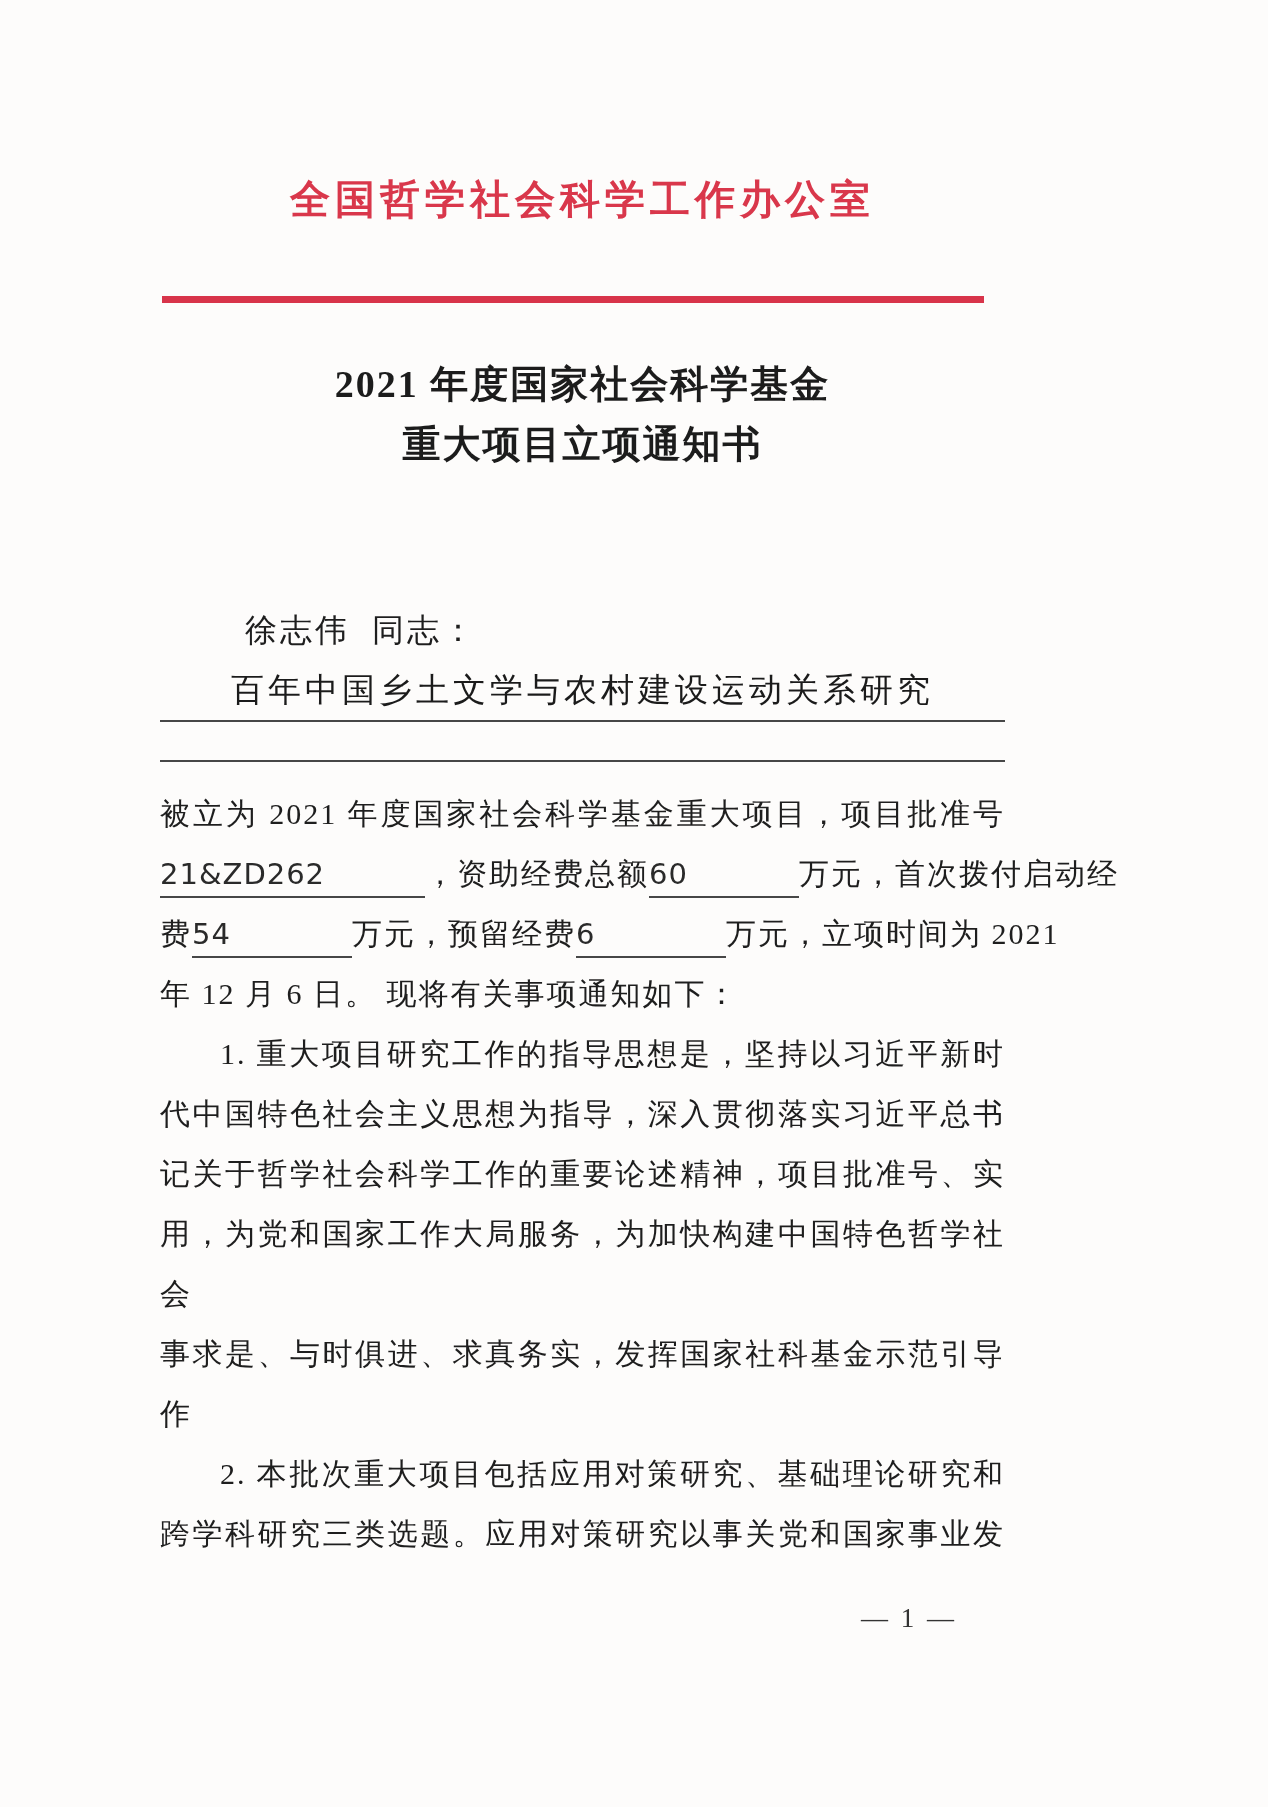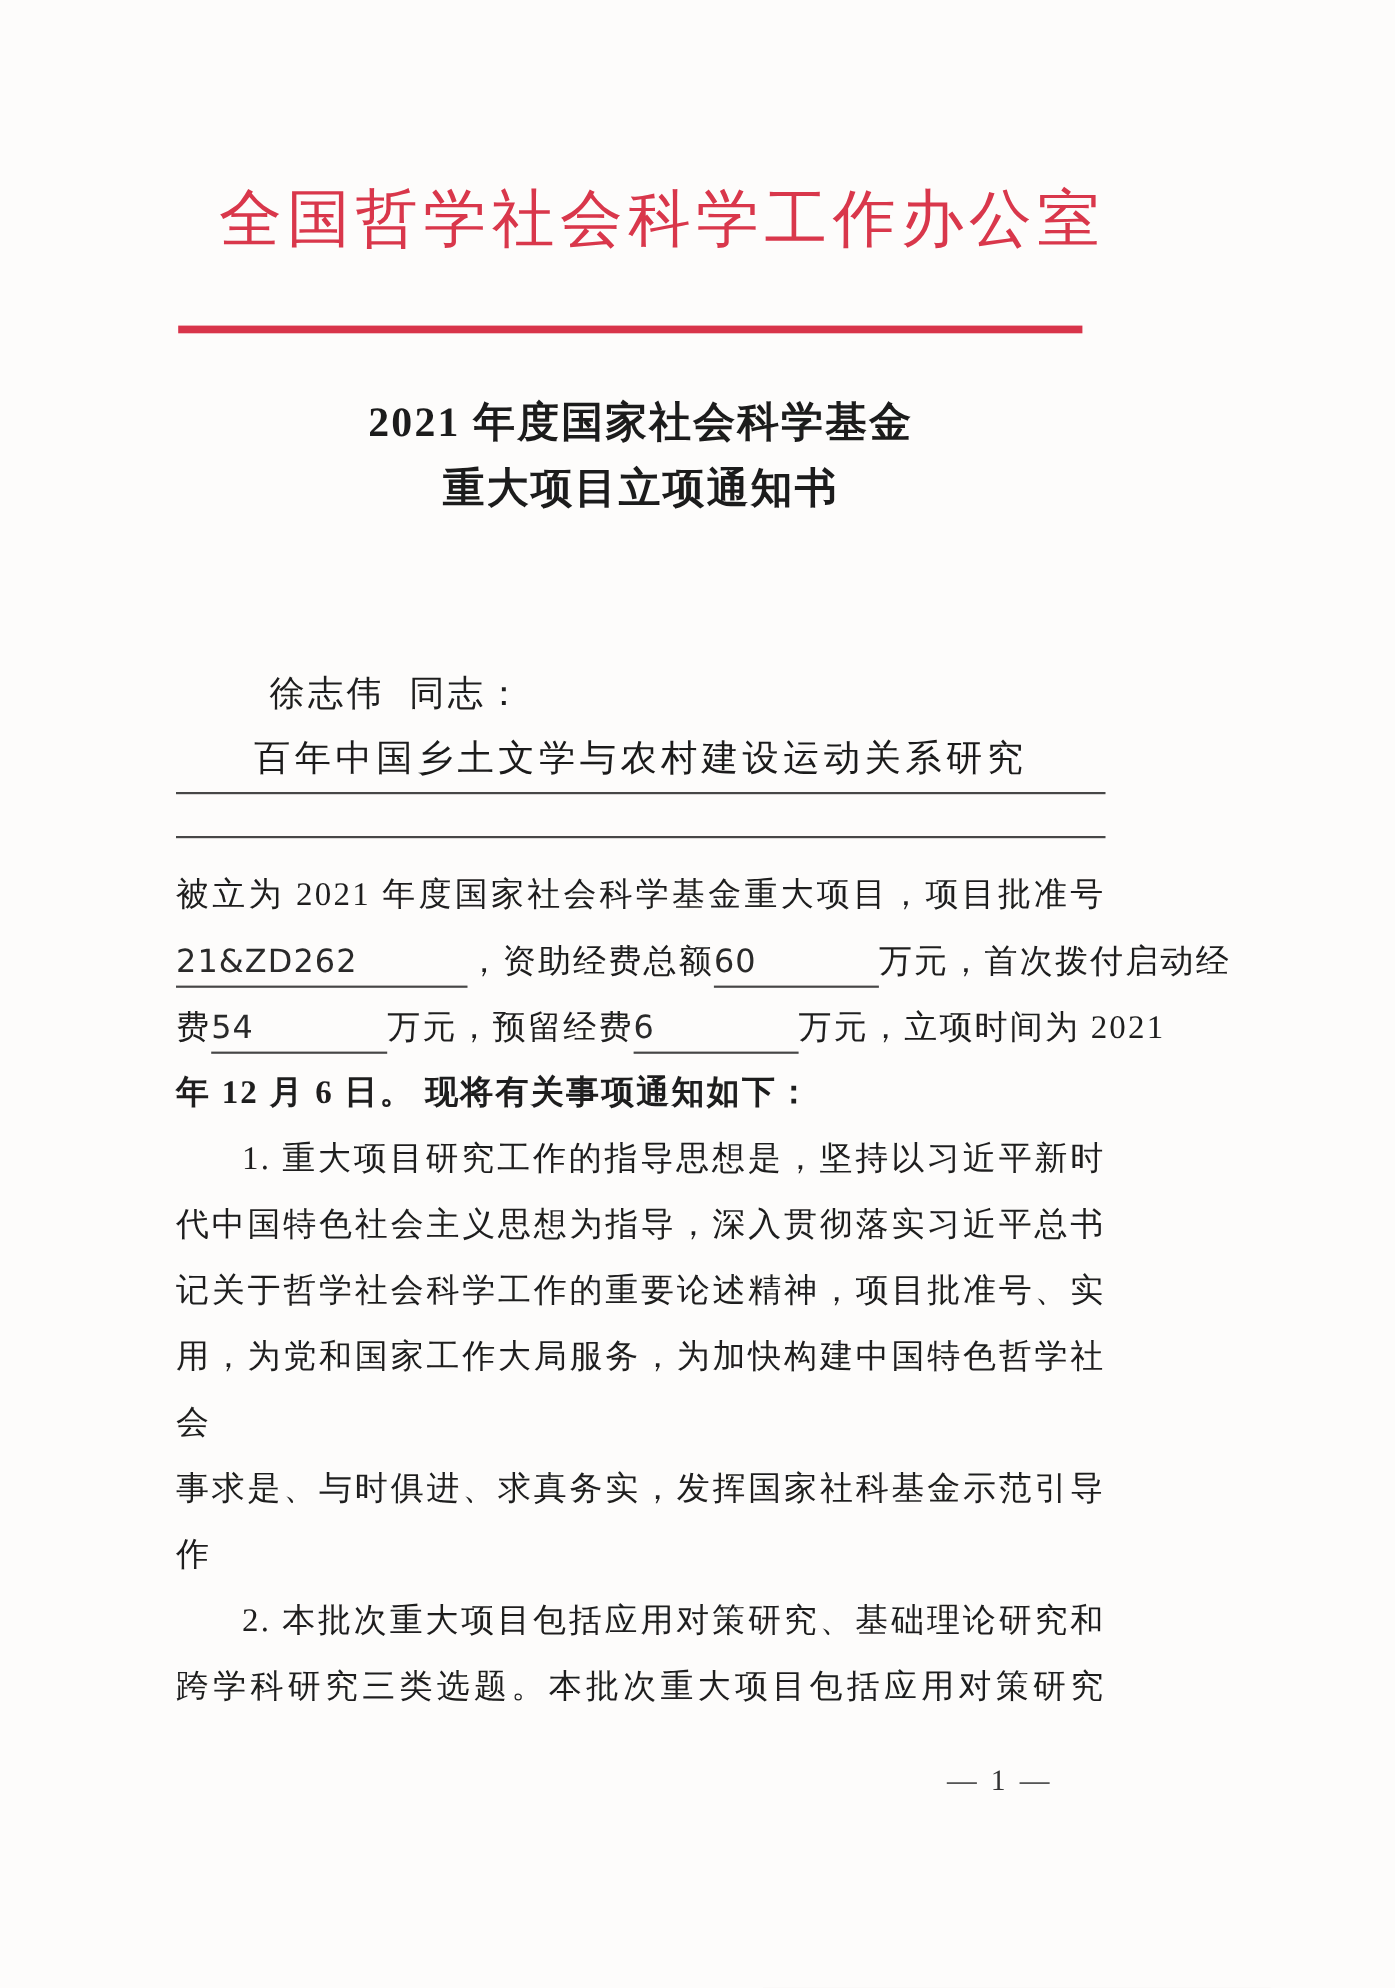--- a/index.html
+++ b/index.html
@@ -17,24 +17,24 @@
     overflow: hidden;
   }
   .content {
     position: absolute;
     left: 160px; top: 0;
     width: 845px;
   }
   
   .office-header {
     margin-top: 158px;
-    text-align: right;
-    font-size: 57px;
+    text-align: center;
+    font-size: 40px;
     line-height: 84px;
-    font-weight: normal;
+    font-weight: bold;
     letter-spacing: 5px;
     white-space: nowrap;
   }
   .red-rule {
     margin-top: 54px;
     margin-left: 2px;
     width: 822px;
     height: 7px;
     border: none;
   }
@@ -59,21 +59,21 @@
   }
   .salutation .name { margin-right: 22px; }
   .bodyline {
     font-size: 30px;
     line-height: 60px;
     letter-spacing: 2px;
     color: #1e1e1e;
     text-align: justify;
     text-align-last: justify;
   }
-  .bodyline.nojust { text-align: right; text-align-last: left; font-weight: bold; }
+  .bodyline.nojust { text-align: right; text-align-last: left; }
   .bodyline.indent { text-indent: 2em; }
   .project-title-line {
     font-size: 33px;
     line-height: 60px;
     letter-spacing: 4px;
     color: #1b1b1b;
     border-bottom: 2px solid #474747;
     white-space: nowrap;
     text-align: center;
   }
@@ -168,19 +168,19 @@
     <div>
       <div class="bodyline indent">1. 重大项目研究工作的指导思想是，坚持以习近平新时</div>
       <div class="bodyline">代中国特色社会主义思想为指导，深入贯彻落实习近平总书</div>
       <div class="bodyline">记关于哲学社会科学工作的重要论述精神，项目批准号、实</div>
       <div class="bodyline">用，为党和国家工作大局服务，为加快构建中国特色哲学社会</div>
       <div class="bodyline">事求是、与时俱进、求真务实，发挥国家社科基金示范引导作</div>
     </div>
 
     <div>
       <div class="bodyline indent">2. 本批次重大项目包括应用对策研究、基础理论研究和</div>
-      <div class="bodyline">跨学科研究三类选题。本批次重大项目包括应用对策研究</div>
+      <div class="bodyline">跨学科研究三类选题。应用对策研究以事关党和国家事业发</div>
     </div>
 
     <div class="page-number">— 1 —</div>
 
   </div>
 </div>
 
 </body></html>

